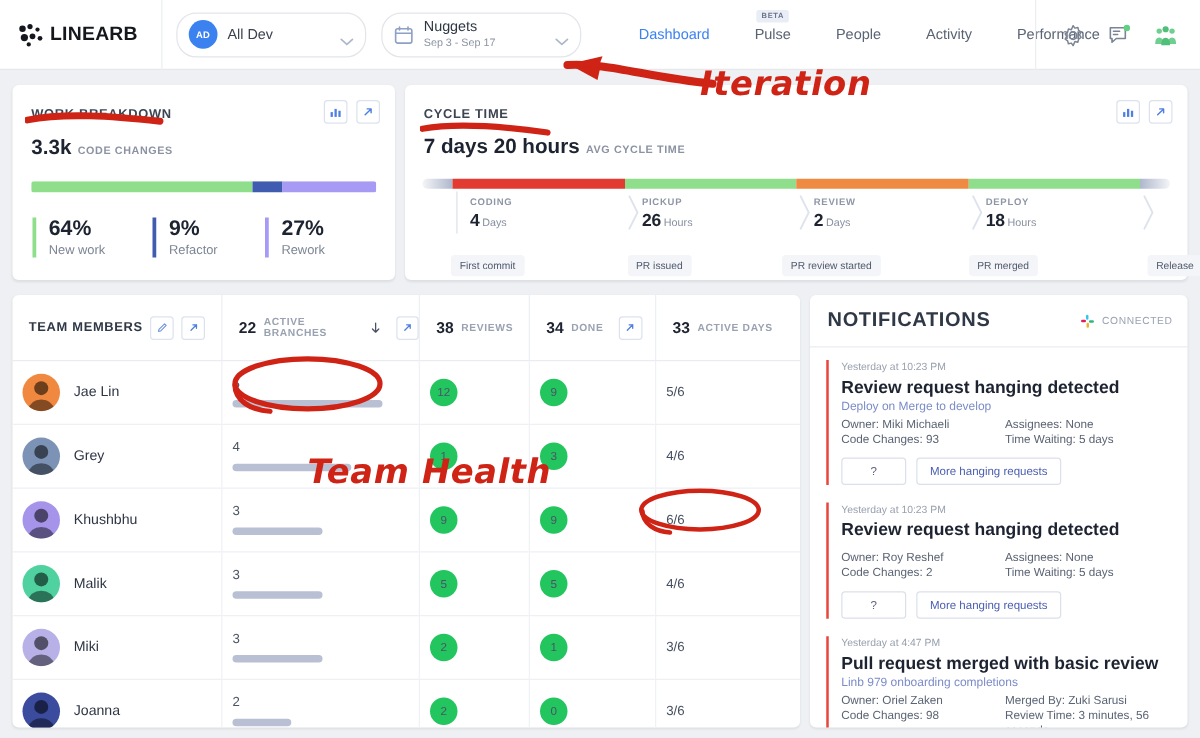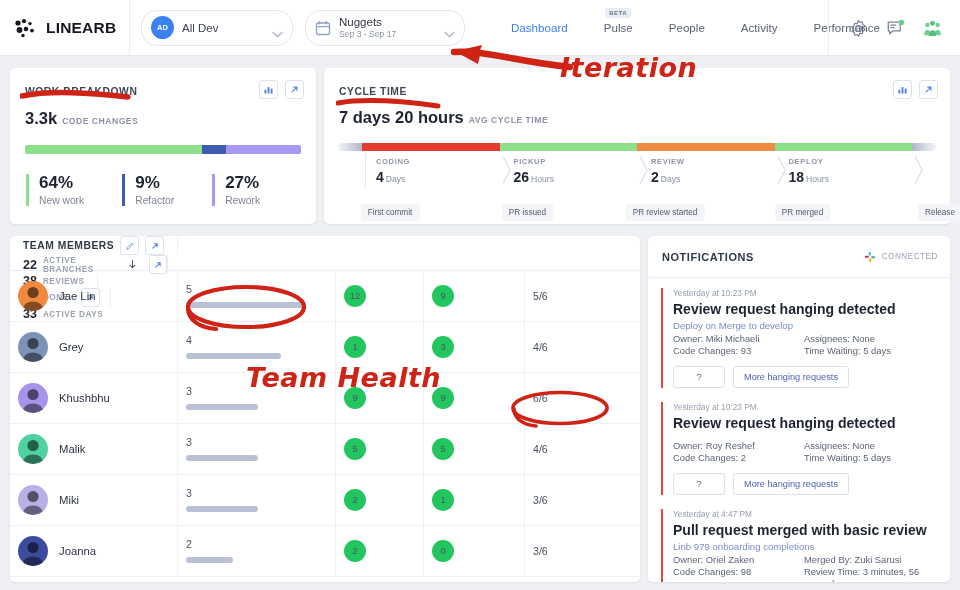--- a/index.html
+++ b/index.html
@@ -11,21 +11,21 @@
   }
   #root { position: relative; width: 960px; height: 590px; background: #eef0f3; }
 
   
   .topbar {
     position: absolute; top: 0; left: 0; width: 960px; height: 56px;
     background: #ffffff; display: flex; align-items: center;
     border-bottom: 1px solid #e6e8ec; z-index: 5;
   }
   .brand {
-    width: 130px; height: 56px; display: flex; align-items: center; gap: 6px;
+    width: 130px; height: 56px; display: flex; align-items: center; gap: 0;
     padding-left: 14px; border-right: 1px solid #eceef1;
   }
   .brand-logo { width: 26px; height: 20px; position: relative; flex: 0 0 auto; }
   .brand-name { font-size: 15.5px; font-weight: 700; letter-spacing: .2px; color: #14171c; }
 
   .selector {
     height: 36px; background: #fff; border: 1px solid #e2e5ea; border-radius: 16px;
     display: flex; align-items: center; padding: 0 9px; gap: 8px; cursor: pointer;
   }
   .sel-team { margin-left: 11px; width: 152px; }
@@ -105,21 +105,21 @@
     position: absolute; background: #f3f5f9; border-radius: 3px; font-size: 8.2px;
     color: #505a6b; padding: 4px 7px; transform: translateX(-50%); white-space: nowrap;
     cursor: pointer;
   }
 
   
   #team-table {
     position: absolute; left: 10px; top: 236px; width: 630px; height: 346px;
     overflow: hidden;
   }
-  .tt-head { display: flex; height: 35px; border-bottom: 1px solid #e9ecf1; flex-direction: column; }
+  .tt-head { display: flex; height: 53px; border-bottom: 1px solid #e9ecf1; }
   .tt-h {
     display: flex; align-items: center; gap: 6px; padding-left: 13px;
     border-right: 1px solid #eceff4;
   }
   .tt-h:last-child { border-right: none; }
   .tt-h .hnum { font-size: 12.5px; font-weight: 700; color: #1d2330; }
   .tt-h .hlbl { font-size: 8.2px; color: #9aa2b1; letter-spacing: .55px; font-weight: 600; }
   .tt-h .htitle { font-size: 10.3px; font-weight: 700; color: #2f3846; letter-spacing: .55px; }
   .w-name { width: 168px; }
   .w-br   { width: 158px; }
@@ -143,21 +143,21 @@
 
   
   #notifications {
     position: absolute; left: 648px; top: 236px; width: 302px; height: 346px;
     overflow: hidden;
   }
   .nt-head {
     height: 42px; display: flex; align-items: center; justify-content: space-between;
     padding: 0 12px 0 14px; border-bottom: 1px solid #e9ecf1;
   }
-  .nt-title { font-size: 11px; font-weight: 700; color: #2f3846; letter-spacing: .55px; }
+  .nt-title { font-size: 16px; font-weight: 700; color: #2f3846; letter-spacing: .55px; }
   .nt-conn { display: flex; align-items: center; gap: 6px; }
   .nt-conn .ctxt { font-size: 8.2px; color: #9aa2b1; letter-spacing: .5px; }
   .nt-list { padding: 10px 12px 0 13px; }
   .nt-item { border-left: 2.5px solid #e8453c; padding: 0 0 0 10px; margin-bottom: 14px; }
   .nt-time { font-size: 8.3px; color: #98a0ae; }
   .nt-hl { font-size: 14px; font-weight: 700; color: #1d2330; margin-top: 3px; }
   .nt-link { font-size: 9.6px; color: #7b8cc8; margin-top: 3px; cursor: pointer; }
   .nt-meta { display: flex; margin-top: 2px; }
   .nt-meta .mcol { font-size: 9.4px; color: #5b6474; line-height: 1.32; }
   .mcol.c1 { width: 131px; flex: 0 0 131px; }

